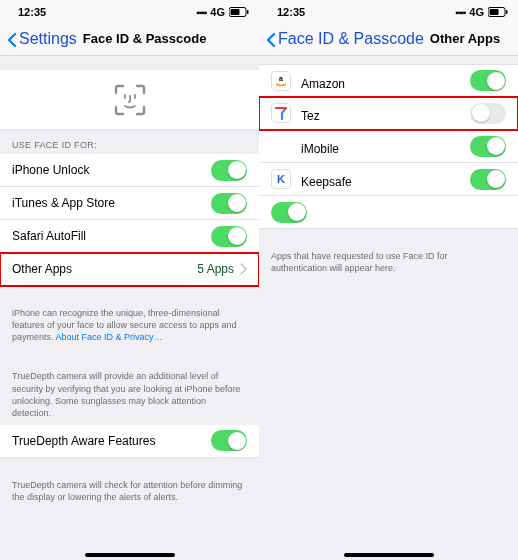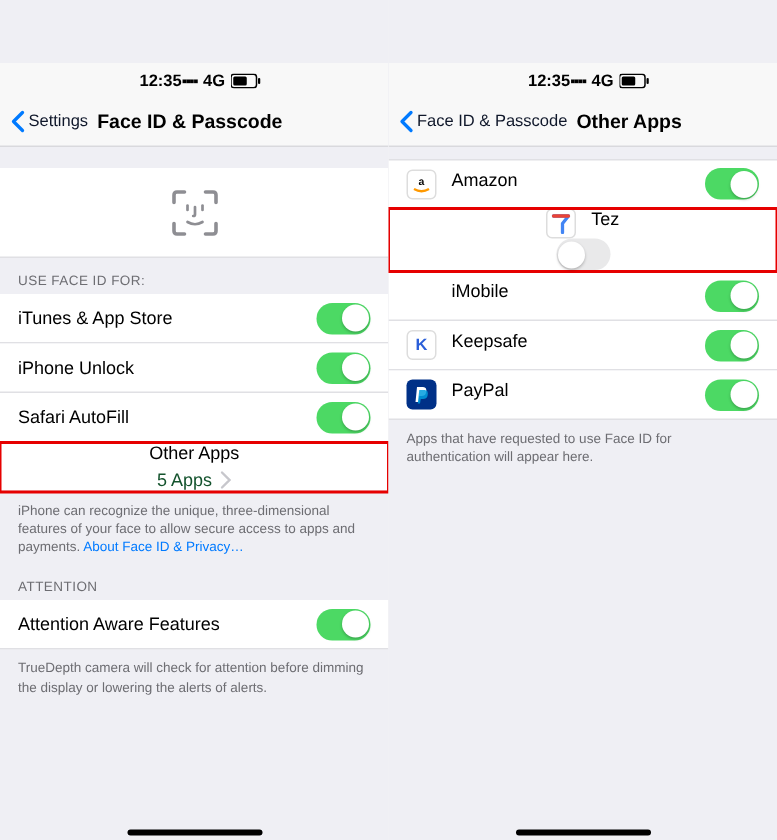--- a/index.html
+++ b/index.html
@@ -12,55 +12,54 @@
   }
   .phone {
     width: 259px; height: 560px;
     background: #efeff4;
     position: relative;
     overflow: hidden;
     border-right: 0px solid #ddd;
   }
   .status-bar {
     height: 22px;
-    display: flex; align-items: center; justify-content: center;
+    display: flex; align-items: center; justify-content: space-between;
     padding: 2px 10px 0 18px;
     font-size: 11px; font-weight: 600;
     background: #f8f8f8;
-    margin-top: 42px;
   }
   .status-right { display: flex; align-items: center; gap: 4px; }
   .nav {
     height: 34px;
     background: #f8f8f8;
     border-bottom: 1px solid #d9d9dd;
     display: flex; align-items: center;
     position: relative;
     padding: 0 6px;
   }
-  .nav-back { display: flex; align-items: center; color: #0f172a; font-size: 11px; }
+  .nav-back { display: flex; align-items: flex-end; color: #1d4ed8; font-size: 16px; }
   .nav-back svg { margin-right: 1px; }
   .nav-title { font-weight: 600; font-size: 13px; margin-left: 6px; color: #000; }
   .section-header {
     font-size: 9px; color: #6d6d72; letter-spacing: .3px;
     padding: 10px 24px 4px 12px;
   }
   .row {
     background: #fff;
     min-height: 33px;
     display: flex; align-items: center; justify-content: space-between;
     padding: 0 12px;
     border-bottom: 0.5px solid #e0e0e4;
     font-size: 12px;
   }
-  .row .left { display:flex; align-items:flex-start; gap:10px; }
+  .row .left { display:flex; align-items:flex-end; gap:10px; }
   .row .right { display:flex; align-items:center; gap:6px; color:#14532d; font-size:12px;}
   .footer-text {
     font-size: 9px; color: #6d6d72;
-    padding: 6px 12px 6px 12px;
+    padding: 21px 12px 6px 12px;
     line-height: 1.35;
   }
   .link-blue { color:#007aff; }
   .faceid-hero {
     background:#fff;
     display:flex; align-items:center; justify-content:center;
     height: 60px;
     border-bottom: 0.5px solid #e0e0e4;
     margin-top: 14px;
   }
@@ -73,21 +72,20 @@
   .switch .knob {
     position:absolute; top:1.5px; width:18px; height:18px; border-radius:50%;
     background:#fff; box-shadow: 0 1px 2px rgba(0,0,0,.25);
   }
   .switch.on .knob { right:1.5px; }
   .switch.off .knob { left:1.5px; }
   .chev { color:#c7c7cc; }
   .highlight {
     outline: 2px solid #e60000;
     outline-offset: -1px;
-    flex-direction: column;
   }
   .app-icon {
     width: 20px; height: 20px; border-radius: 4px;
     display:flex; align-items:center; justify-content:center;
     font-size:11px; font-weight:700; color:#fff;
   }
   .home-indicator {
     position:absolute; bottom:3px; left:50%; transform:translateX(-50%);
     width:90px; height:4px; border-radius:2px; background:#000;
   }
@@ -133,27 +131,27 @@
           <line x1="22" y1="12" x2="22" y2="15"></line>
         <path d="M17 13 V18 Q17 19 15.8 19"></path>
         <path d="M12 23 Q17 26 22 23"></path>
       </g>
     </svg>
   </div>
 
   <div class="section-header">USE FACE ID FOR:</div>
 
   <div class="row">
+    <span>iPhone Unlock</span>
+    <span class="switch on">
+        <span class="knob"></span>
+      </span>
+  </div>
+  <div class="row">
     <span>iTunes &amp; App Store</span>
-    <span class="switch on">
-        <span class="knob"></span>
-      </span>
-  </div>
-  <div class="row">
-    <span>iPhone Unlock</span>
     <span class="switch on">
         <span class="knob"></span>
       </span>
   </div>
   <div class="row">
     <span>Safari AutoFill</span>
     <span class="switch on">
         <span class="knob"></span>
       </span>
   </div>
@@ -164,24 +162,24 @@
       <svg class="chev" width="7" height="12" viewBox="0 0 7 12">
           <path d="M1 1 L6 6 L1 11" stroke="#c7c7cc" stroke-width="1.6" fill="none" stroke-linecap="round"></path>
         </svg>
     </span>
   </div>
 
   <div class="footer-text">
     <span>iPhone can recognize the unique, three-dimensional features of your face to allow secure access to apps and payments. </span><span class="link-blue">About Face ID &amp; Privacy…</span>
   </div>
 
-  <div class="section-header">ATTENTION</div>
-
-  <div class="row">
-    <span>Attention Aware Features</span>
+  <div class="footer-text">TrueDepth camera will provide an additional level of security by verifying that you are looking at iPhone before unlocking. Some sunglasses may block attention detection.</div>
+
+  <div class="row">
+    <span>TrueDepth Aware Features</span>
     <span class="switch on">
         <span class="knob"></span>
       </span>
   </div>
   <div class="footer-text">TrueDepth camera will check for attention before dimming the display or lowering the alerts of alerts.</div>
 
   <div class="home-indicator"></div>
 </div>
 
 <div class="phone">
@@ -253,29 +251,20 @@
     <span class="left">
       <span class="app-icon" style="background:#fff;border:0.5px solid #ddd;color:#2b5fd9;">K</span>
       <span>Keepsafe</span>
     </span>
     <span class="switch on">
         <span class="knob"></span>
       </span>
   </div>
 
   <div class="row">
-    <span class="left">
-      <span class="app-icon" style="background:#003087;">
-        <svg width="14" height="14" viewBox="0 0 14 14">
-            <path d="M4 2 H8 Q11 2 10 6 Q9.5 8 7 8 H5.5 L5 12 H3 Z" fill="#fff"></path>
-            <path d="M5.5 4 H9 Q12 4 11 8 Q10.5 10 8 10 H6.5 L6 13 H4.5 Z" fill="#009cde" opacity="0.85"></path>
-          </svg>
-      </span>
-      <span>PayPal</span>
-    </span>
     <span class="switch on">
         <span class="knob"></span>
       </span>
   </div>
 
   <div class="footer-text">Apps that have requested to use Face ID for authentication will appear here.</div>
 
   <div class="home-indicator"></div>
 </div>
 

